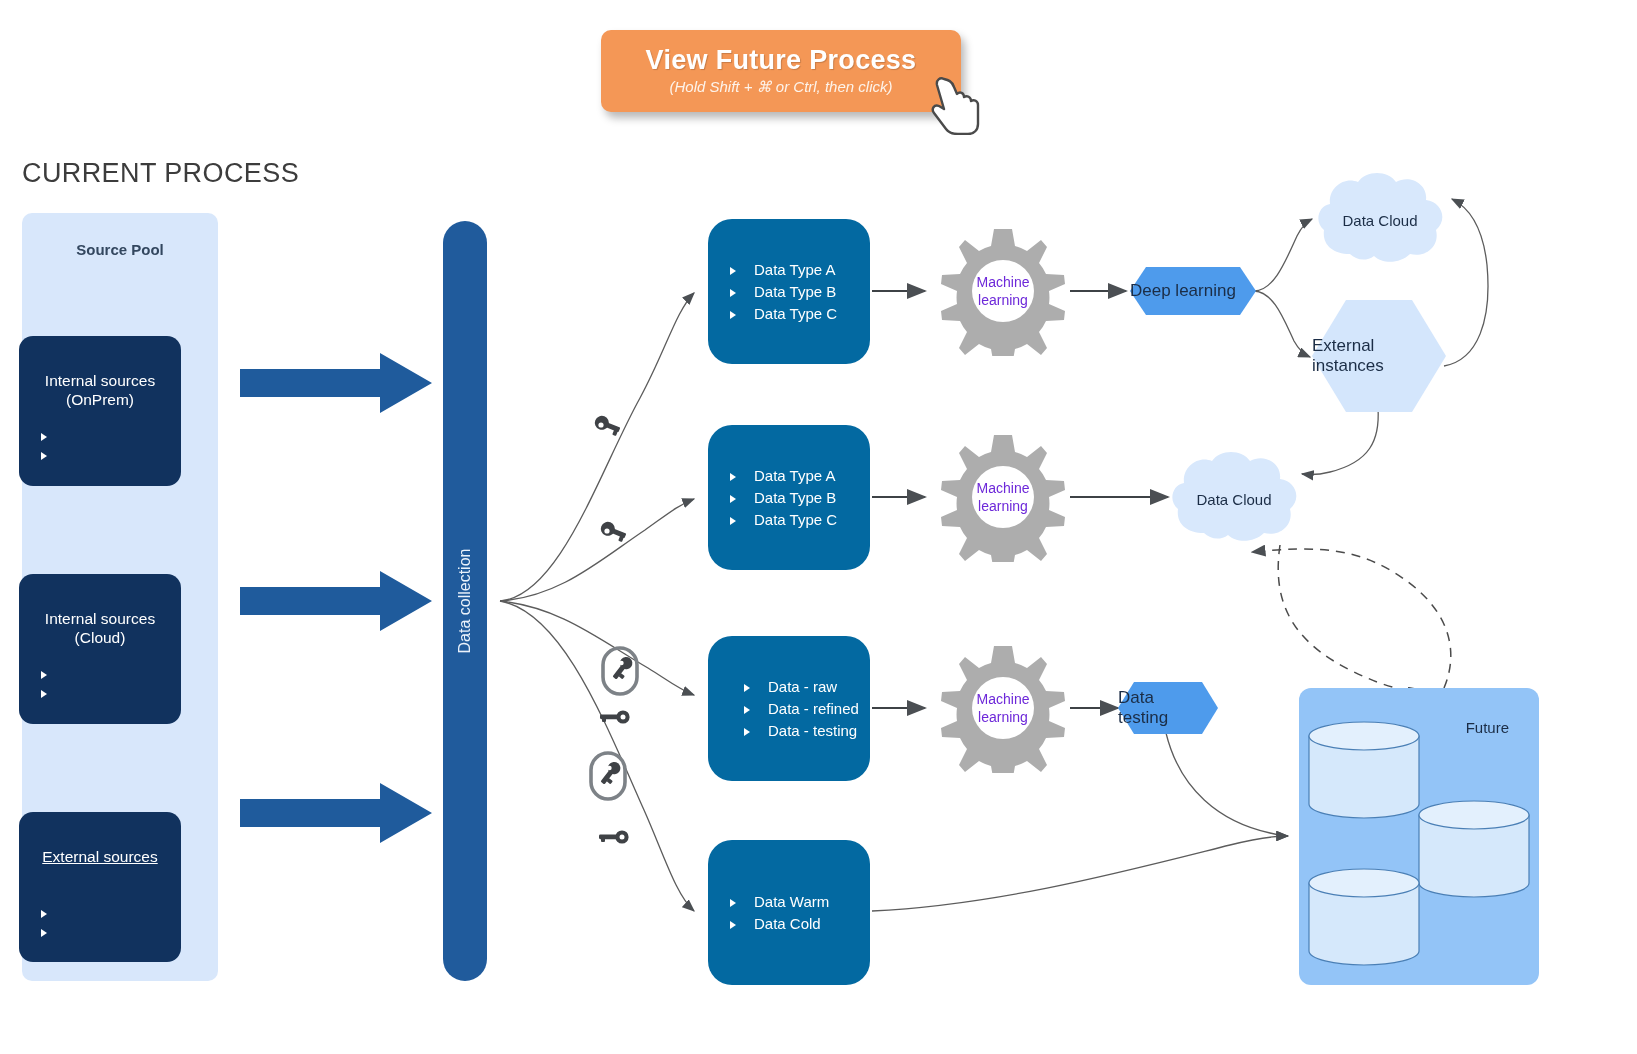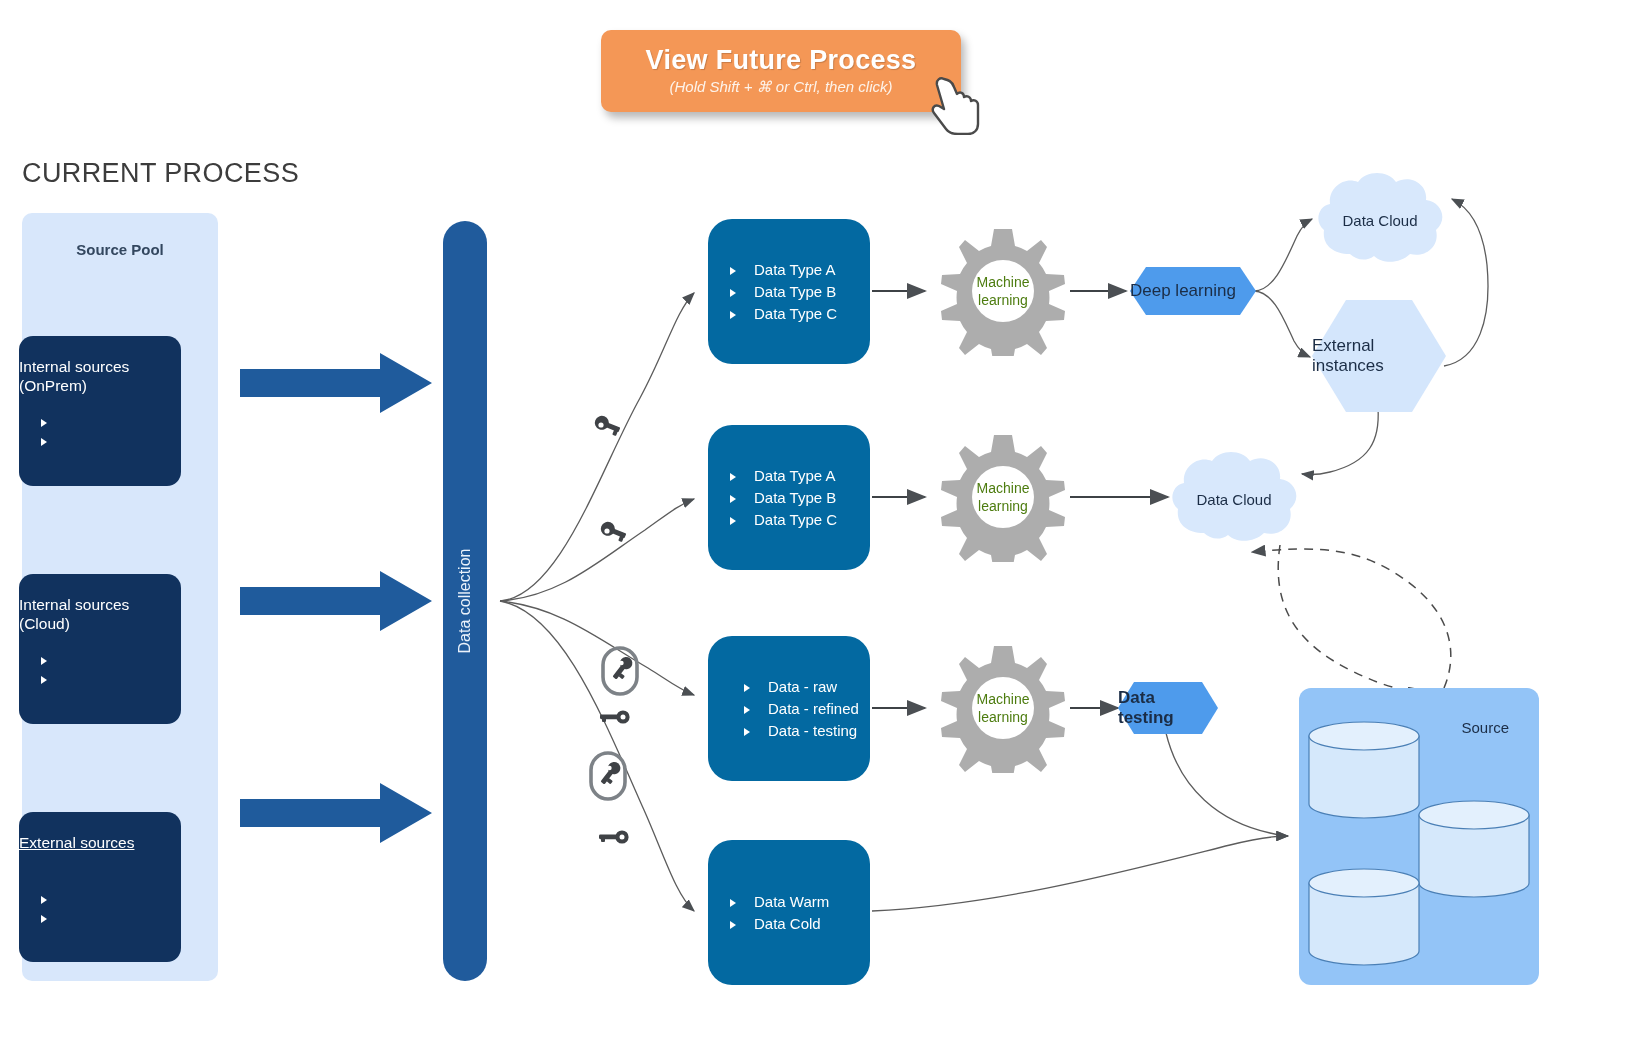--- a/index.html
+++ b/index.html
@@ -51,22 +51,22 @@
   .source-pool-label {
     position: absolute; top: 28px; width: 100%;
     text-align: center; font-size: 15px; color: #33475f; font-weight: bold;
   }
   .src-box {
     position: absolute; left: 19px; width: 162px;
     background: #11325e; border-radius: 14px;
     color: #ffffff;
   }
   .src-box .src-title {
-    text-align: left; font-size: 15.5px; line-height: 1.22;
-    padding-top: 22px; white-space: pre-line;
+    text-align: center; font-size: 15.5px; line-height: 1.22;
+    padding-top: 36px; white-space: pre-line;
   }
   .src-bullets { margin-top: 18px; padding-left: 22px; }
   .src-bullets li {
     list-style: none; position: relative;
     height: 19px;
   }
   .src-bullets li:before {
     content: ""; position: absolute; left: 0; top: 5px;
     border-left: 6px solid #ffffff;
     border-top: 4px solid transparent;
@@ -105,21 +105,21 @@
     border-left: 6px solid #ffffff;
     border-top: 4px solid transparent;
     border-bottom: 4px solid transparent;
   }
 
   
   .gear { position: absolute; width: 130px; height: 130px; }
   .gear-label {
     position: absolute; width: 130px; text-align: center;
     top: 50%; transform: translateY(-50%);
-    font-size: 14px; color: #4d7c0f; line-height: 1.25;
+    font-size: 14px; color: #6d28d9; line-height: 1.25;
     pointer-events: none;
   }
 
   
   .hexbox { position: absolute; }
   .hex-label {
     position: absolute; width: 100%; top: 50%;
     transform: translateY(-50%); 
     font-size: 17px; color: #1b2d46; line-height: 1.2;
     pointer-events: none; white-space: pre-line;
@@ -384,30 +384,30 @@
 instances</div>
   </div>
 
   <div class="cloudbox" style="left:1166px;top:447px;width:136px;height:100px;">
     <svg viewBox="0 0 136 100" width="136" height="100">
       <path fill="#d8e8fc" d="M38 86 C20 86 10 76 12 62 C2 54 6 38 18 36 C16 20 32 8 46 14 C54 2 76 2 84 14 C98 6 116 16 114 32 C130 34 136 52 124 62 C128 78 114 90 98 86 C88 96 70 96 62 88 C54 94 44 92 38 86 Z"></path>
     </svg>
     <div class="cloud-label" style="top:52px;">Data Cloud</div>
   </div>
 
-  <div class="hexbox" style="left:1118px;top:682px;width:100px;height:52px;font-weight:bold;">
+  <div class="hexbox" style="left:1118px;top:682px;width:100px;height:52px;">
     <svg viewBox="0 0 100 52" width="100" height="52">
       <polygon points="16,0 84,0 100,26 84,52 16,52 0,26" fill="#4e9bec"></polygon>
     </svg>
     <div class="hex-label">Data
 testing</div>
   </div>
 
   <div class="onprem">
-    <div class="onprem-label">Source</div>
+    <div class="onprem-label">Future</div>
     <svg style="position:absolute;left:7px;top:33px;" width="116" height="98" viewBox="0 0 116 98">
       <path d="M3 15 L3 83 a55 14 0 0 0 110 0 L113 15 Z" fill="#d5e8fb" stroke="#4a7fb5" stroke-width="1.2"></path>
       <ellipse cx="58" cy="15" rx="55" ry="14" fill="#e3f0fd" stroke="#4a7fb5" stroke-width="1.2"></ellipse>
     </svg>
     <svg style="position:absolute;left:117px;top:112px;" width="116" height="98" viewBox="0 0 116 98">
       <path d="M3 15 L3 83 a55 14 0 0 0 110 0 L113 15 Z" fill="#d5e8fb" stroke="#4a7fb5" stroke-width="1.2"></path>
       <ellipse cx="58" cy="15" rx="55" ry="14" fill="#e3f0fd" stroke="#4a7fb5" stroke-width="1.2"></ellipse>
     </svg>
     <svg style="position:absolute;left:7px;top:180px;" width="116" height="98" viewBox="0 0 116 98">
       <path d="M3 15 L3 83 a55 14 0 0 0 110 0 L113 15 Z" fill="#d5e8fb" stroke="#4a7fb5" stroke-width="1.2"></path>

